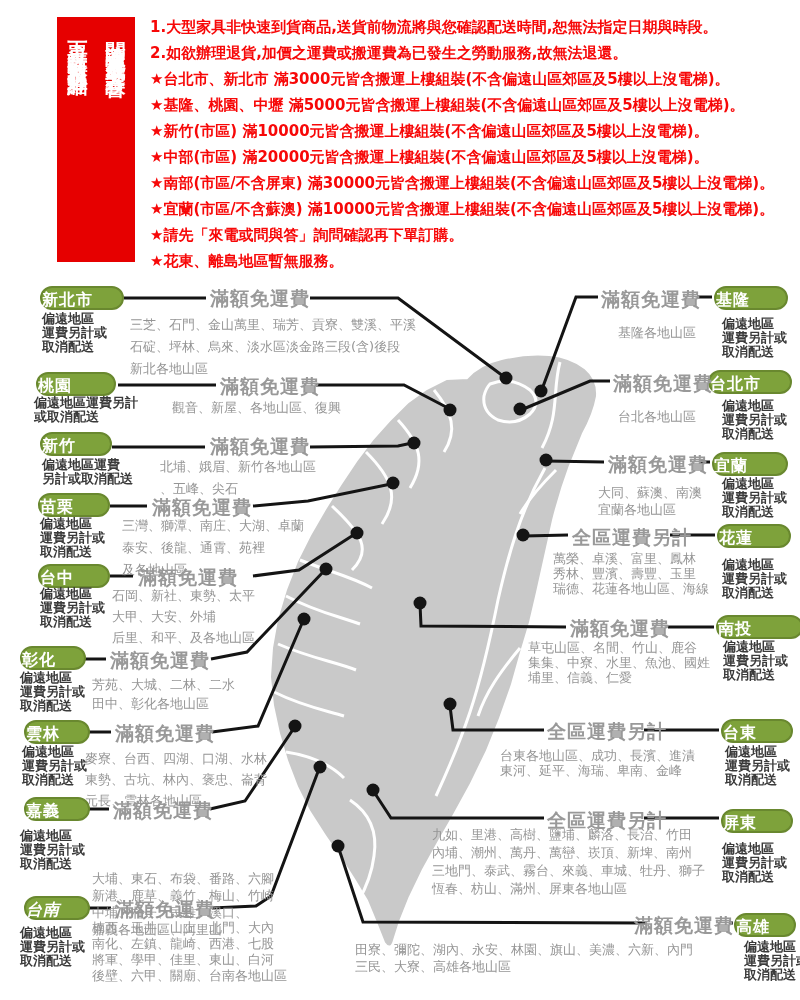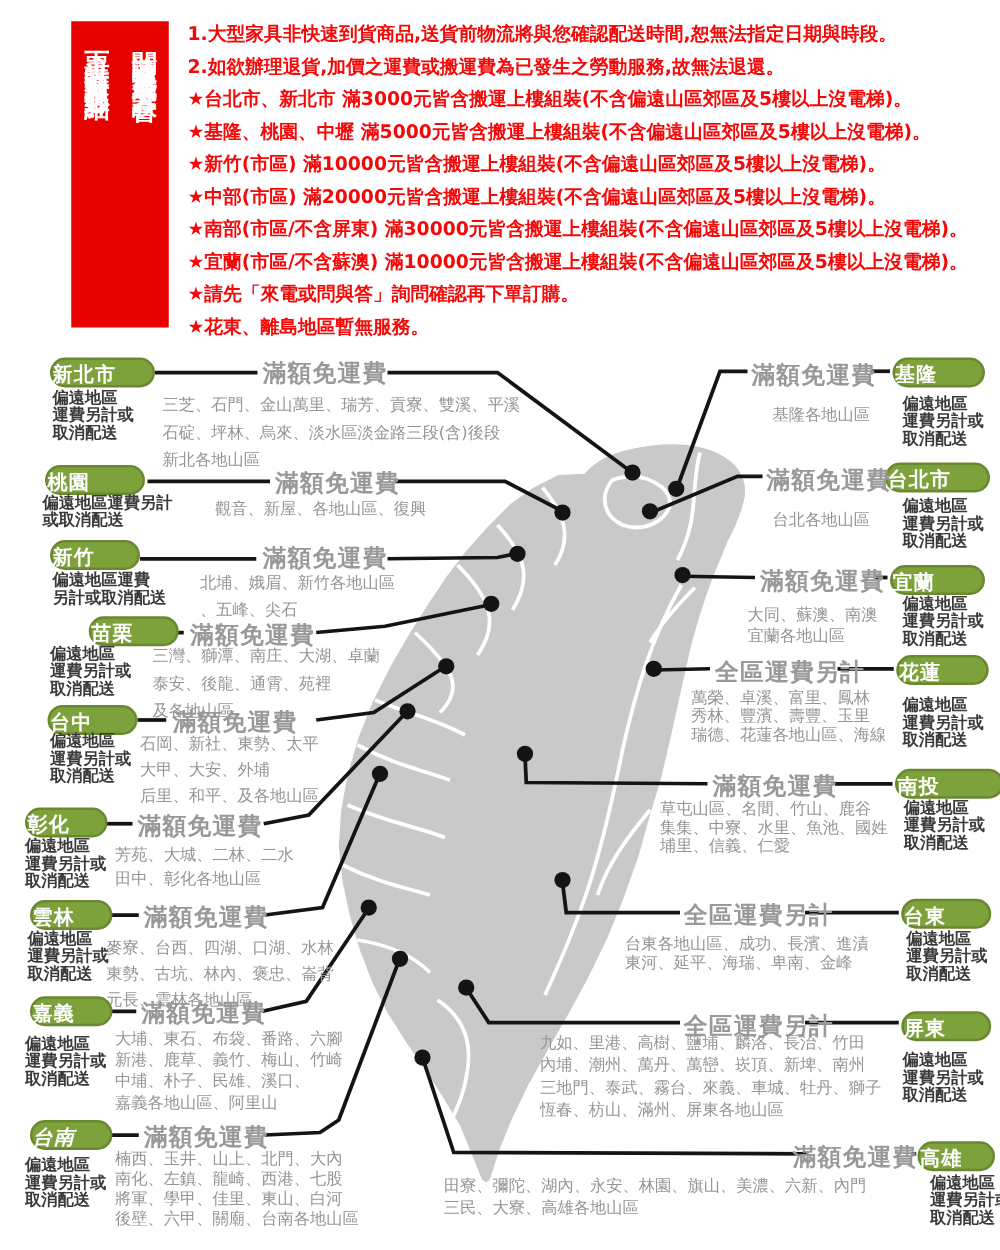--- a/index.html
+++ b/index.html
@@ -154,21 +154,21 @@
   <span class="fee" style="left:210px;top:434px;">滿額免運費</span>
   <div class="note" style="left:42px;top:458px;">
     <div>偏遠地區運費</div>
       <div>另計或取消配送</div>
   </div>
   <div class="areas" style="left:160px;top:456px;line-height:22px;">
     <div>北埔、娥眉、新竹各地山區</div>
       <div>、五峰、尖石</div>
   </div>
 
-  <span class="pill" style="left:38px;top:493px;width:72px;margin-left:33px;">苗栗</span>
+  <span class="pill" style="left:38px;top:493px;width:72px;">苗栗</span>
   <span class="fee" style="left:152px;top:495px;">滿額免運費</span>
   <div class="note" style="left:40px;top:517px;">
     <div>偏遠地區</div>
       <div>運費另計或</div>
       <div>取消配送</div>
   </div>
   <div class="areas" style="left:122px;top:515px;line-height:22px;">
     <div>三灣、獅潭、南庄、大湖、卓蘭</div>
       <div>泰安、後龍、通霄、苑裡</div>
       <div>及各地山區</div>
@@ -212,21 +212,21 @@
       <div>元長、雲林各地山區</div>
   </div>
 
   <span class="pill" style="left:24px;top:797px;width:66px;">嘉義</span>
   <span class="fee" style="left:113px;top:798px;">滿額免運費</span>
   <div class="note" style="left:20px;top:829px;">
     <div>偏遠地區</div>
       <div>運費另計或</div>
       <div>取消配送</div>
   </div>
-  <div class="areas" style="left:92px;top:823px;line-height:17px;">
+  <div class="areas" style="left:92px;top:870px;line-height:17px;">
     <div>大埔、東石、布袋、番路、六腳</div>
       <div>新港、鹿草、義竹、梅山、竹崎</div>
       <div>中埔、朴子、民雄、溪口、</div>
       <div>嘉義各地山區、阿里山</div>
   </div>
 
   <span class="pill" style="left:24px;top:896px;width:66px;font-style:italic;">台南</span>
   <span class="fee" style="left:115px;top:897px;">滿額免運費</span>
   <div class="note" style="left:20px;top:926px;">
     <div>偏遠地區</div>

